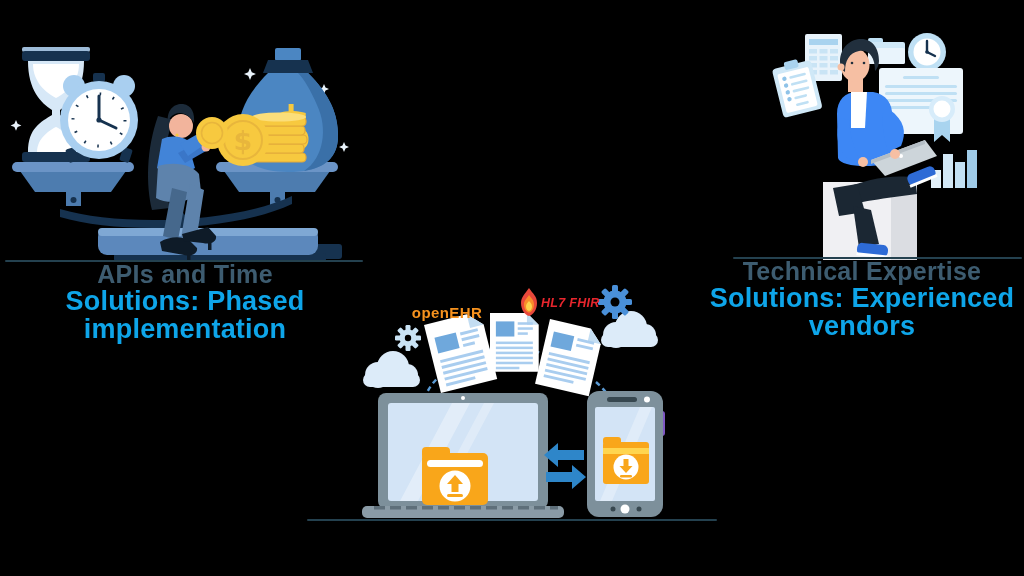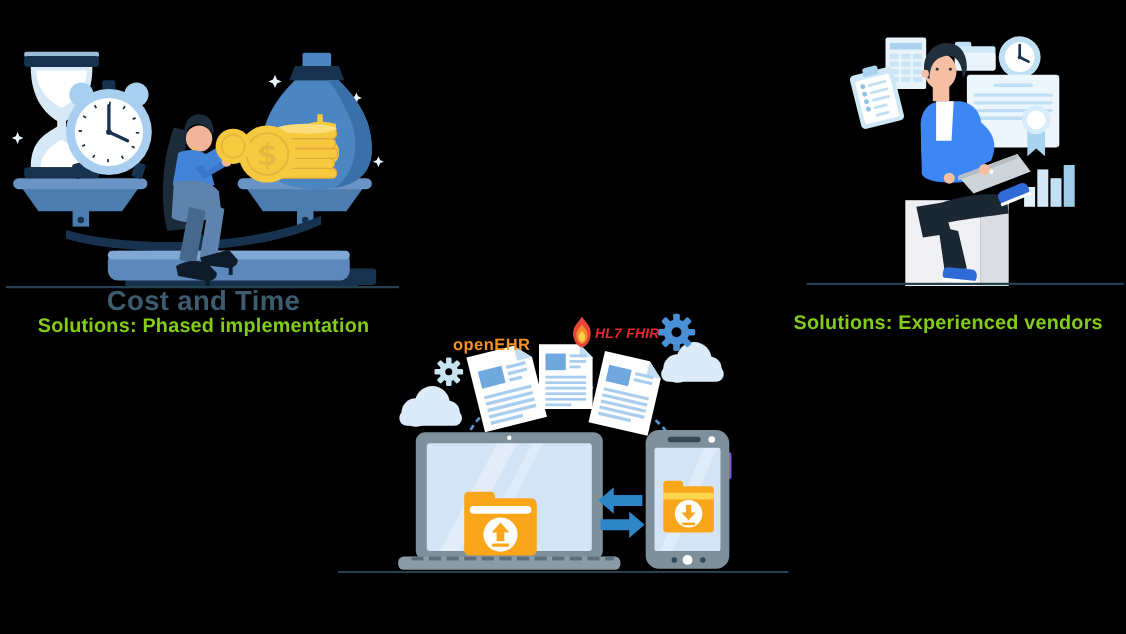--- a/index.html
+++ b/index.html
@@ -2,22 +2,22 @@
 <html><head>
 <meta charset="utf-8">
 <style>
   html,body{margin:0;padding:0;background:#000;}
   .stage{position:relative;width:1024px;height:576px;background:#000;overflow:hidden;
          font-family:"Liberation Sans",sans-serif;}
   .illus{position:absolute;}
   .divider{position:absolute;height:2px;background:#24414f;border-radius:1px;}
   .sec-title{position:absolute;text-align:center;font-weight:bold;font-size:25px;
              color:#3d5c70;letter-spacing:.3px;line-height:1.05;}
-  .sec-sol{position:absolute;text-align:center;font-weight:bold;font-size:18px;
-           color:#84cc16;letter-spacing:.2px;line-height:1.05;}
+  .sec-sol{position:absolute;text-align:center;font-weight:bold;font-size:27px;
+           color:#0ea5e9;letter-spacing:.2px;line-height:1.05;}
 </style>
 </head>
 <body>
 
 <div class="stage">
 
   <svg class="illus" style="left:0;top:10px" width="370" height="252" viewBox="0 0 370 252">
 
     <g fill="#e9f3fb">
       <path d="M250,58 l1.8,4.2 4.2,1.8 -4.2,1.8 -1.8,4.2 -1.8,-4.2 -4.2,-1.8 4.2,-1.8 Z"></path>
@@ -111,21 +111,21 @@
       <path d="M158,156 C176,151 192,155 199,164 L201,182 C190,193 167,195 156,188 Z" fill="#5e83ac"></path>
       <path d="M172,178 L187,182 L178,230 L163,226 Z" fill="#46688c"></path>
       <path d="M190,174 L204,180 L196,232 L181,228 Z" fill="#5e83ac"></path>
       <path d="M160,232 C170,226 183,226 190,231 L197,238 C198,244 191,247 184,245 L162,241 Z" fill="#0e1b28"></path>
       <rect x="187" y="242" width="3.5" height="9" fill="#0e1b28"></rect>
       <path d="M182,224 L208,217 L216,226 C217,232 210,235 203,233 L184,231 Z" fill="#0e1b28"></path>
       <rect x="208" y="231" width="3.5" height="9" fill="#0e1b28"></rect>
     </g>
   </svg>
   <div class="divider" style="left:5px;top:260px;width:358px"></div>
-  <div class="sec-title" style="left:0;top:261px;width:370px">Cost and Time</div>
+  <div class="sec-title" style="left:0;top:261px;width:370px">APIs and Time</div>
   <div class="sec-sol" style="left:0;top:287px;width:370px">Solutions: Phased implementation</div>
 
   <svg class="illus" style="left:745px;top:10px" width="280" height="250" viewBox="0 0 280 250">
 
     <g>
       <rect x="60" y="24" width="37" height="47" rx="2" fill="#e8f3fb"></rect>
       <rect x="64" y="29" width="29" height="6" fill="#a9d3ef"></rect>
       <g fill="#c9e4f5">
         <rect x="64" y="39" width="8" height="4.5"></rect>
           <rect x="74.5" y="39" width="8" height="4.5"></rect>
@@ -224,20 +224,21 @@
       <path d="M145,100 C159,110 162,122 156,136 L143,142 C139,130 137,114 137,104 Z" fill="#3d87f5"></path>
       <path d="M95,108 C90,124 92,138 102,148 L116,152 C108,138 104,120 104,110 Z" fill="#3d87f5"></path>
       <path d="M126,150 L180,130 L192,146 L140,166 Z" fill="#cdd5da"></path>
       <path d="M126,150 L180,130 L180,134 L126,154 Z" fill="#b5bec5"></path>
       <circle cx="156" cy="146" r="2" fill="#ffffff"></circle>
       <circle cx="150" cy="144" r="5" fill="#f6bfa3"></circle>
       <circle cx="118" cy="152" r="5" fill="#f6bfa3"></circle>
     </g>
   </svg>
   <div class="divider" style="left:733px;top:257px;width:289px"></div>
+  <div class="sec-title" style="left:700px;top:258px;width:324px">Technical Expertise</div>
   <div class="sec-sol" style="left:700px;top:284px;width:324px">Solutions: Experienced vendors</div>
 
   <svg class="illus" style="left:300px;top:285px" width="420" height="240" viewBox="0 0 420 240">
     <defs>
       <clipPath id="lapScreen">
           <rect x="88" y="118" width="150" height="98" rx="3"></rect>
         </clipPath>
       <clipPath id="phScreen">
           <rect x="295" y="122" width="60" height="94" rx="2"></rect>
         </clipPath>

